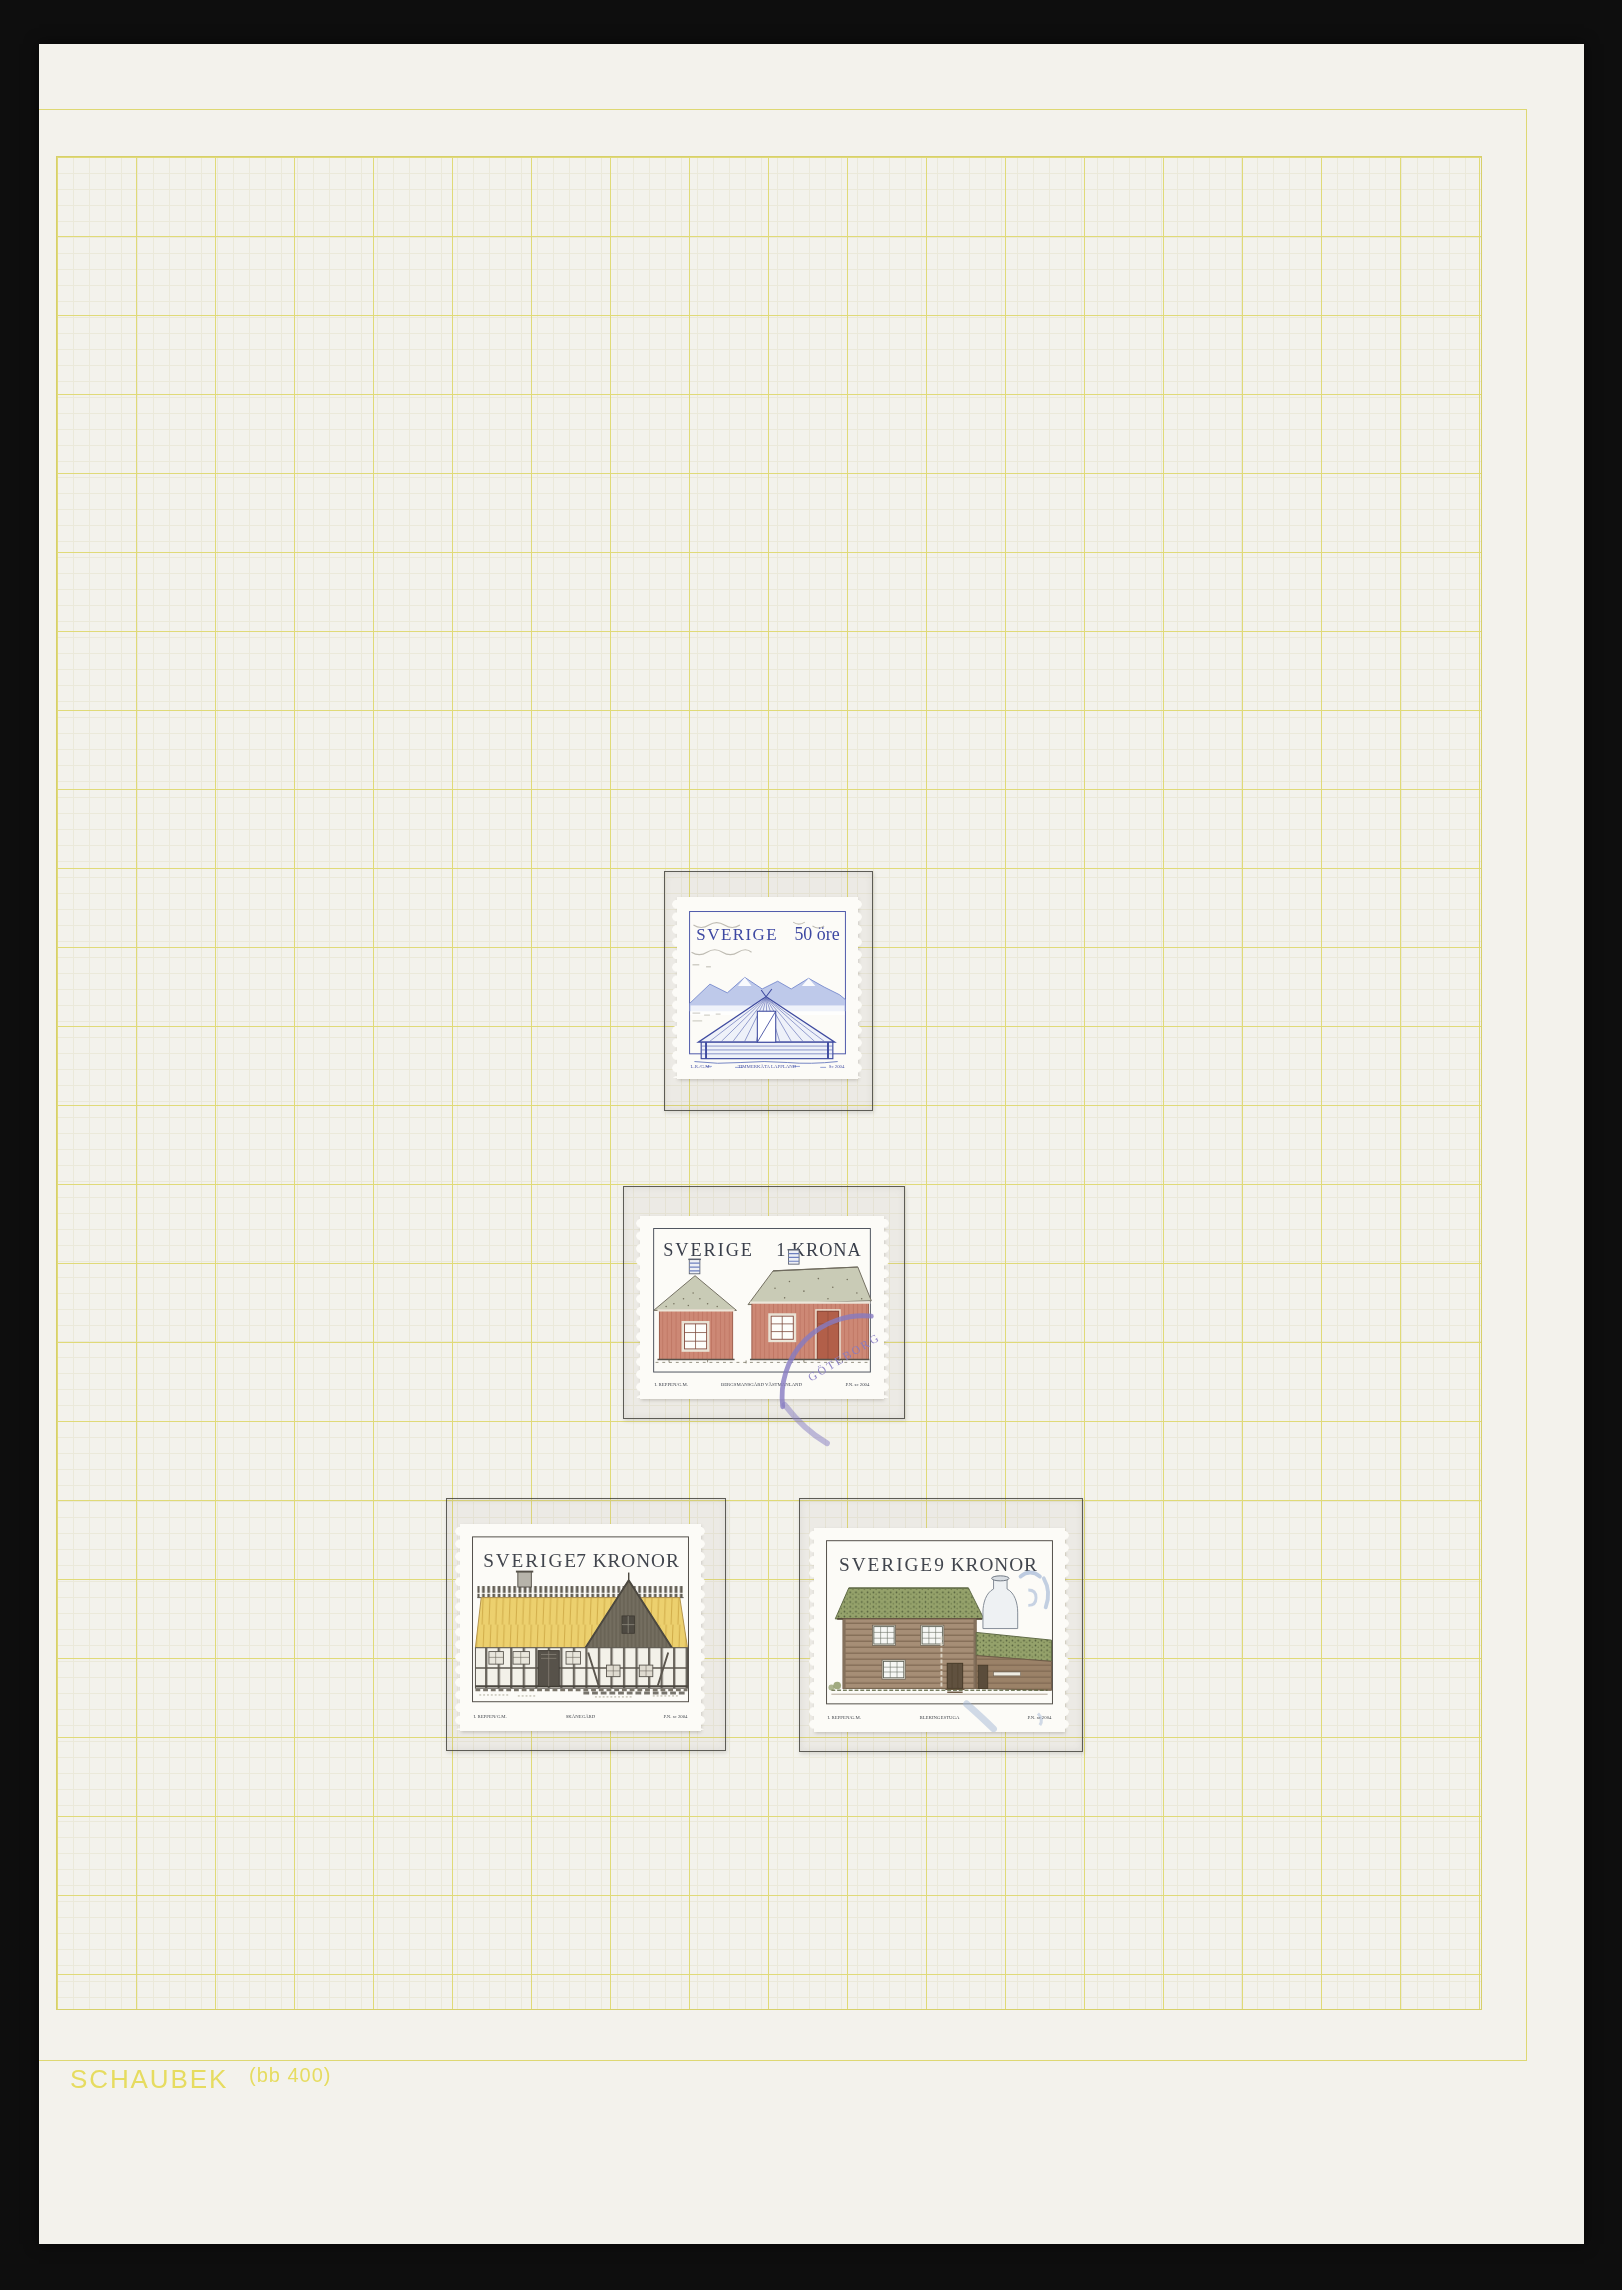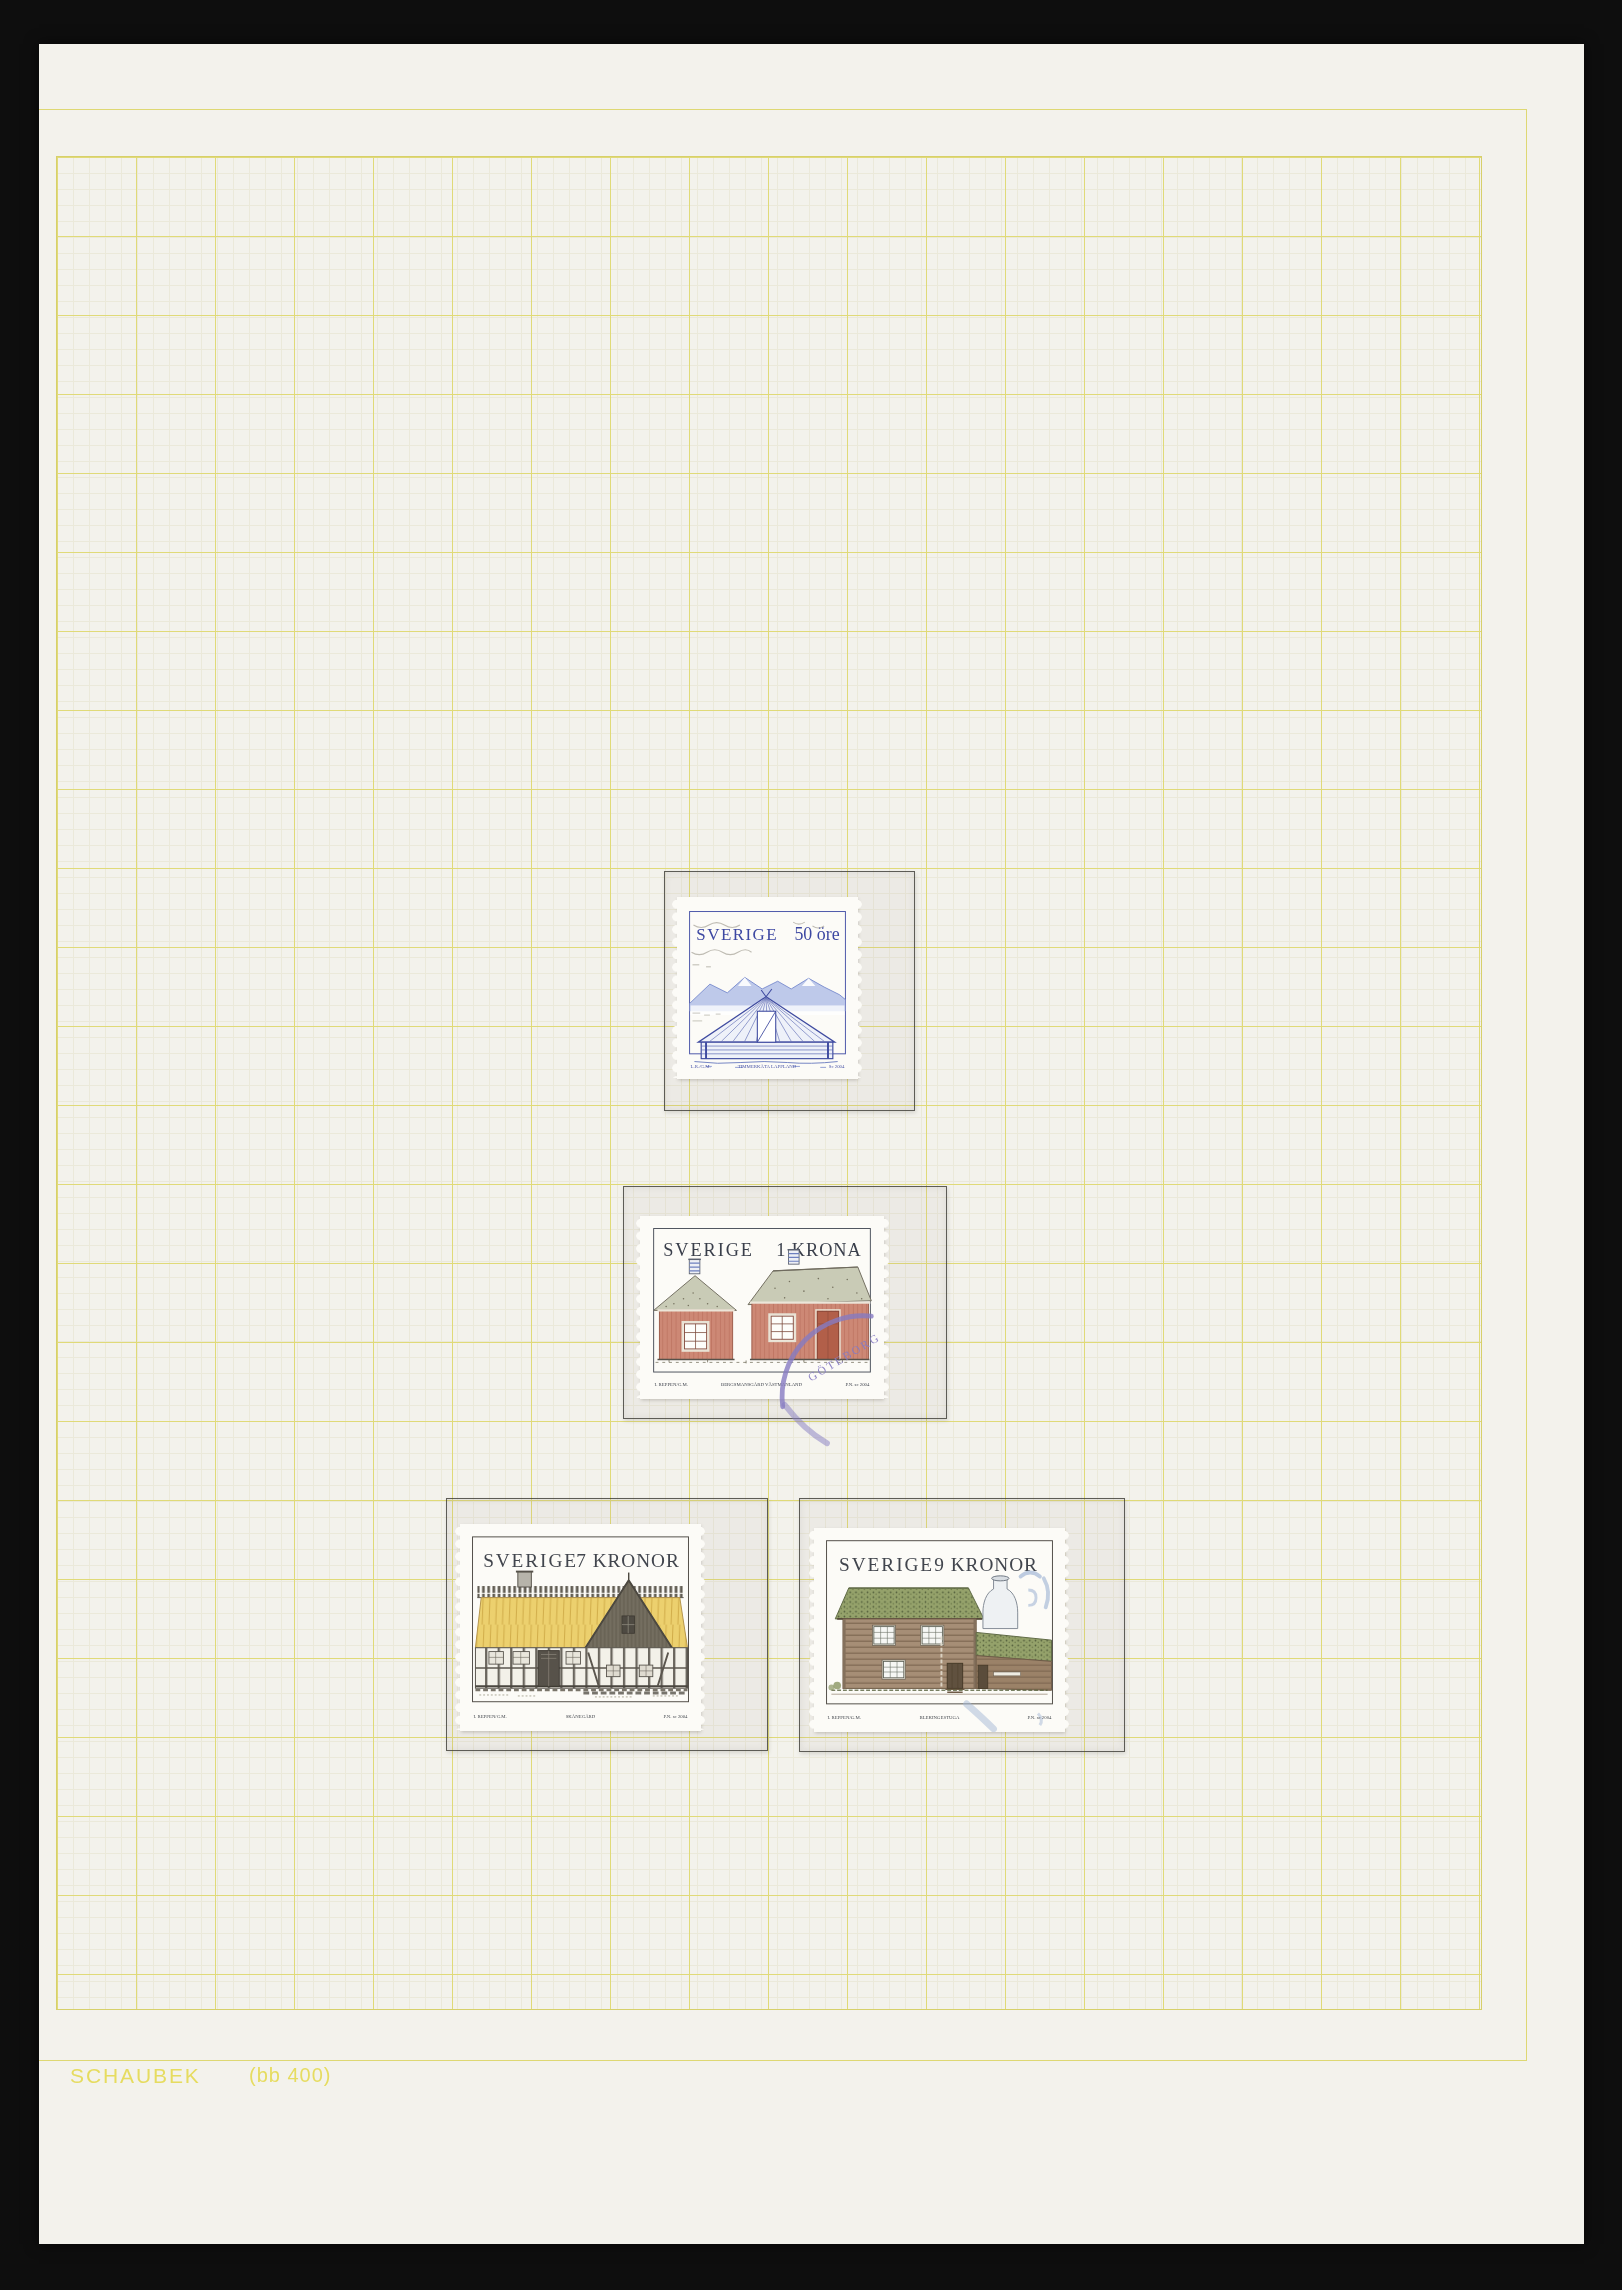--- a/index.html
+++ b/index.html
@@ -11,26 +11,26 @@
   .outer-border{position:absolute;left:39px;top:109px;width:1487px;height:1950px;
         border-top:1.9px solid #ded873;border-right:1.9px solid #ded873;border-bottom:1.9px solid #ded873;}
   
   .grid{position:absolute;left:56px;top:156px;width:1426px;height:1854px;box-sizing:border-box;
         border:1.9px solid #d7d06a;
         background-image:
           repeating-linear-gradient(to right,#e0da78 0 1.2px,transparent 1.2px 79px),
           repeating-linear-gradient(to bottom,#e0da78 0 1.2px,transparent 1.2px 79px),
           repeating-linear-gradient(to right,#ebe9da 0 1px,transparent 1px 16px),
           repeating-linear-gradient(to bottom,#ebe9da 0 1px,transparent 1px 16px);}
-  .brand{position:absolute;left:70px;top:2064px;font-size:21px;letter-spacing:1.9px;color:#e6dc60;}
+  .brand{position:absolute;left:70px;top:2064px;font-size:26px;letter-spacing:1.9px;color:#e6dc60;}
   .code{position:absolute;left:249px;top:2064px;font-size:20px;letter-spacing:1px;color:#e6dc60;}
 
   
   .mount{position:absolute;border:1.9px solid rgba(58,56,50,.8);background:rgba(150,148,136,.07);
-         box-shadow:inset 0 0 7.7px rgba(110,108,96,.12), 1px 1.9px 3.9px rgba(90,88,75,.18);padding-left:42px;}
+         box-shadow:inset 0 0 7.7px rgba(110,108,96,.12), 1px 1.9px 3.9px rgba(90,88,75,.18);}
   .stamp{position:absolute;background:#fcfbf7;box-shadow:1.4px 2.4px 3.4px rgba(85,80,65,.3);}
   .stamp svg{display:block;}
   .stamp svg.spill{overflow:visible;}
   
   .scallop{position:absolute;top:1px;bottom:1px;width:5.8px;background-repeat:repeat-y;background-size:5.8px 12.6px;}
   .scallop.l{left:-5.2px;background-image:radial-gradient(circle 4.8px at 5.7px 6.3px,#fcfbf7 0 4.2px,rgba(0,0,0,0) 4.8px);}
   .scallop.r{right:-5.2px;background-image:radial-gradient(circle 4.8px at 0.1px 6.3px,#fcfbf7 0 4.2px,rgba(0,0,0,0) 4.8px);}
 
   text{font-family:"Liberation Serif",serif;}
   .micro{font-family:"DejaVu Sans",sans-serif;}

